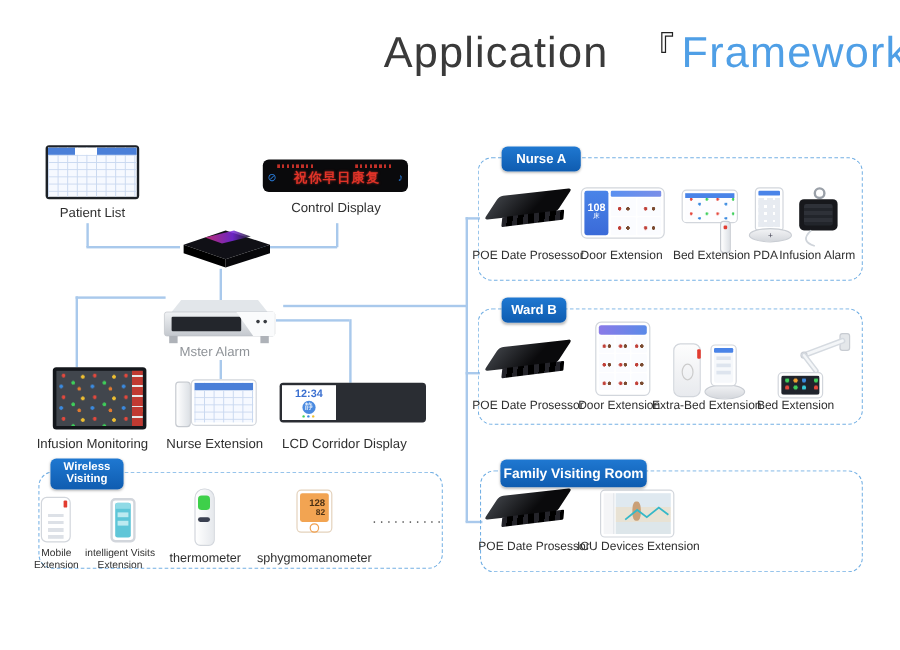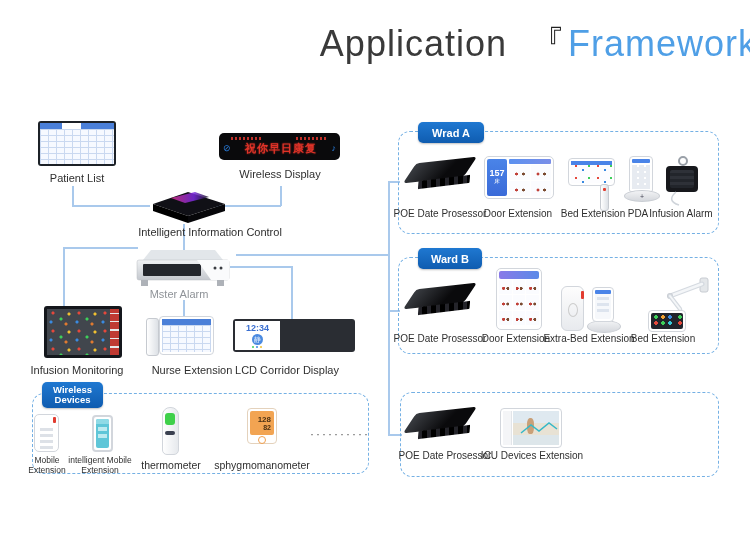--- a/index.html
+++ b/index.html
@@ -143,36 +143,35 @@
     <div class="corr-top">
         <i></i>
         <i></i>
       </div>
     <div class="corr-main">
       <span class="corr-icon">⊘</span>
       <span class="corr-text">祝你早日康复</span>
       <span class="corr-icon">♪</span>
     </div>
   </div>
-  <div class="lbl" style="left:280px;top:168px">Wireless Display</div>
+  <div class="lbl" style="left:280px;top:168px">Control Display</div>
 
   <svg width="86" height="40" style="position:absolute;left:145px;top:188px">
     <defs>
       <linearGradient id="iicg" x1="0" y1="0" x2="1" y2="0">
         <stop offset="0" stop-color="#d8308a"></stop>
           <stop offset="0.6" stop-color="#7a2ae0"></stop>
           <stop offset="1" stop-color="#1a1a22"></stop>
       </linearGradient>
     </defs>
     <polygon points="8,16 43,4 80,16 43,28" fill="#101016"></polygon>
     <path d="M26,10 L50,4 L64,9 L40,15 Z" fill="url(#iicg)" opacity="0.85"></path>
     <polygon points="8,16 43,28 43,35 8,23" fill="#000"></polygon>
     <polygon points="80,16 43,28 43,35 80,23" fill="#07070a"></polygon>
   </svg>
-  <div class="lbl" style="left:210px;top:226px">Intelligent Information Control</div>
 
   <svg width="104" height="46" style="position:absolute;left:131px;top:244px">
     <defs>
       <linearGradient id="hostg" x1="0" y1="0" x2="0" y2="1">
         <stop offset="0" stop-color="#f0f2f4"></stop>
           <stop offset="1" stop-color="#c4c8ce"></stop>
       </linearGradient>
     </defs>
     <polygon points="12,16 92,16 84,6 20,6" fill="#e2e6ea"></polygon>
     <rect x="6" y="16" width="92" height="20" rx="2" fill="url(#hostg)" stroke="#b8bcc2" stroke-width="0.5"></rect>
@@ -193,86 +192,86 @@
     </div>
   </div>
   <div class="lbl" style="left:77px;top:364px">Infusion Monitoring</div>
 
   <div class="handsetbar" style="left:146px;top:318px;width:11px;height:36px"></div>
   <div class="white-shell" style="left:159px;top:316px;width:55px;height:39px">
     <div class="grid-screen">
         <div class="blue-header" style="background:#4a7fd8"></div>
       </div>
   </div>
-  <div class="lbl" style="left:192px;top:364px">Nurse Extension</div>
+  <div class="lbl" style="left:179px;top:364px">Nurse Extension</div>
 
   <div class="lcdbar" style="left:233px;top:319px;width:122px;height:33px">
     <div class="lcd-left">
       <span class="lcd-time">12:34</span>
       <span class="lcd-mute">静</span>
       <span class="lcd-dots">
           <i style="background:#3ecf5a"></i>
           <i style="background:#3a8ae0"></i>
           <i style="background:#f0c030"></i>
         </span>
     </div>
   </div>
   <div class="lbl" style="left:287px;top:364px">LCD Corridor Display</div>
 
   <div class="dbox" style="left:32px;top:393px;width:335px;height:79px"></div>
   <div class="badge" style="left:42px;top:382px;width:61px;height:26px;font-size:9.5px;line-height:1.1">
     <span>Wireless</span>
-    <span>Devices</span>
+    <span>Visiting</span>
   </div>
 
   <div class="white-shell" style="left:34px;top:414px;width:25px;height:38px;border-radius:5px">
     <div class="red-dot" style="right:2px;top:2px;width:3px;height:6px"></div>
     <div style="margin:8px 3px 2px 3px;height:24px;background:repeating-linear-gradient(0deg,#dde1e7 0 3px,transparent 3px 6px)"></div>
   </div>
   <div class="lbl wrap" style="left:47px;top:456px;width:44px">Mobile Extension</div>
 
   <div class="white-shell" style="left:92px;top:415px;width:21px;height:37px;border-width:2px">
     <div style="width:100%;height:100%;background:#5fc6d8;border-radius:2px;overflow:hidden">
       <div style="height:5px;background:#8fdae6"></div>
       <div style="margin:3px 2px;height:4px;background:#bdeaf0"></div>
       <div style="margin:3px 2px;height:4px;background:#bdeaf0"></div>
     </div>
   </div>
-  <div class="lbl wrap" style="left:100px;top:456px;width:80px">intelligent Mobile Extension</div>
+  <div class="lbl wrap" style="left:100px;top:456px;width:80px">intelligent Visits Extension</div>
 
   <div class="dev" style="left:162px;top:407px;width:17px;height:48px">
     <div style="width:100%;height:100%;background:linear-gradient(90deg,#fff,#e6e9ed);border:1px solid #d2d6dc;border-radius:8px 8px 5px 5px;box-sizing:border-box"></div>
     <div style="position:absolute;left:3px;top:6px;width:10px;height:12px;background:#3ed04a;border-radius:3px"></div>
     <div style="position:absolute;left:3px;top:24px;width:10px;height:4px;background:#3a4050;border-radius:2px"></div>
   </div>
   <div class="lbl" style="left:171px;top:459px;font-size:10.5px">thermometer</div>
 
   <div class="white-shell" style="left:247px;top:408px;width:30px;height:36px;border-color:#e4d2bc">
     <div style="height:24px;background:#f2a452;border-radius:2px;display:flex;flex-direction:column;align-items:flex-end;justify-content:center;padding-right:3px;box-sizing:border-box;color:#4a3014;font-weight:bold">
       <span style="font-size:8px;line-height:1">128</span>
       <span style="font-size:7px;line-height:1">82</span>
     </div>
     <div style="width:6px;height:6px;border:1px solid #f0a050;border-radius:50%;margin:1px auto 0"></div>
   </div>
   <div class="lbl" style="left:262px;top:459px;font-size:10.5px">sphygmomanometer</div>
 
   <div class="lbl" style="left:340px;top:428px;font-size:12px;letter-spacing:2px;color:#555">··········</div>
 
   <div class="dbox" style="left:398px;top:131px;width:319px;height:101px"></div>
-  <div class="badge" style="left:418px;top:122px;width:66px;height:21px;font-size:11px">Wrad A</div>
+  <div class="badge" style="left:418px;top:122px;width:66px;height:21px;font-size:11px">Nurse A</div>
 
   <div class="poe" style="left:408px;top:156px">
       <i class="poe-top"></i>
       <i class="poe-front"></i>
     </div>
   <div class="lbl sm" style="left:440px;top:208px">POE Date Prosessor</div>
 
   <div class="white-shell" style="left:484px;top:156px;width:70px;height:43px;border-radius:5px;display:flex">
     <div style="width:20px;background:linear-gradient(#4a84e8,#3a6ad8);border-radius:2px;color:#fff;display:flex;flex-direction:column;align-items:center;justify-content:center">
-      <span style="font-size:9px;font-weight:bold;line-height:1">157</span>
+      <span style="font-size:9px;font-weight:bold;line-height:1">108</span>
       <span style="font-size:5.5px;line-height:1.4">床</span>
     </div>
     <div style="flex:1;margin-left:2px;display:flex;flex-direction:column">
       <div class="hdrblue"></div>
       <div class="grid4" style="flex:1">
           <i class="pcard"></i>
           <i class="pcard"></i>
           <i class="pcard"></i>
           <i class="pcard"></i>
         </div>
@@ -302,21 +301,21 @@
   <div style="position:absolute;left:678px;top:156px;width:10px;height:10px;border:2px solid #9aa0a8;border-radius:50%;box-sizing:border-box"></div>
   <div style="position:absolute;left:666px;top:166px;width:32px;height:26px;background:#17181c;border-radius:4px">
     <div style="position:absolute;inset:4px;background:#2e3138;border-radius:2px;background-image:repeating-linear-gradient(0deg,#22252b 0 3px,transparent 3px 6px)"></div>
   </div>
   <svg width="40" height="20" style="position:absolute;left:662px;top:190px">
     <path d="M14,2 q-10,9 3,13" stroke="#cfd4da" stroke-width="1.5" fill="none"></path>
   </svg>
   <div class="lbl sm" style="left:681px;top:208px">Infusion Alarm</div>
 
   <div class="dbox" style="left:398px;top:257px;width:319px;height:95px"></div>
-  <div class="badge" style="left:418px;top:248px;width:64px;height:21px;font-size:11px">Ward B</div>
+  <div class="badge" style="left:418px;top:248px;width:54px;height:21px;font-size:11px">Ward B</div>
 
   <div class="poe" style="left:408px;top:282px">
       <i class="poe-top"></i>
       <i class="poe-front"></i>
     </div>
   <div class="lbl sm" style="left:440px;top:333px">POE Date Prosessor</div>
 
   <div class="white-shell" style="left:496px;top:268px;width:46px;height:62px;border-radius:5px">
     <div style="height:8px;background:linear-gradient(90deg,#8a7ae8,#5a8ae8);border-radius:2px;margin-bottom:1px"></div>
     <div class="grid9" style="height:45px">
@@ -355,20 +354,21 @@
     <circle cx="30" cy="20" r="3" fill="#c8ccd2"></circle>
     <path d="M30,20 L40,33" stroke="#d5dae0" stroke-width="4.5" fill="none" stroke-linecap="round"></path>
     <path d="M30,20 L40,33" stroke="#f4f6f8" stroke-width="2" fill="none" stroke-linecap="round"></path>
   </svg>
   <div class="white-shell" style="left:648px;top:310px;width:38px;height:22px">
     <div class="keys" style="width:100%;height:100%;border-radius:2px"></div>
   </div>
   <div class="lbl sm" style="left:663px;top:333px">Bed Extension</div>
 
   <div class="dbox" style="left:400px;top:392px;width:317px;height:83px"></div>
+  <div class="badge" style="left:417px;top:383px;width:122px;height:23px;font-size:11.5px">Family Visiting Room</div>
 
   <div class="poe" style="left:408px;top:406px">
       <i class="poe-top"></i>
       <i class="poe-front"></i>
     </div>
   <div class="lbl sm" style="left:445px;top:450px">POE Date Prosessor</div>
 
   <div class="white-shell" style="left:500px;top:408px;width:62px;height:40px;display:flex">
     <div style="width:8px;background:#f4f5f7;border-right:1px solid #e2e5e9"></div>
     <div style="flex:1;margin-left:1px;position:relative;background:linear-gradient(180deg,#dfe9f0 0%,#dfe9f0 35%,#e8e2d4 35%,#e8e2d4 70%,#dde6ea 70%);overflow:hidden">

